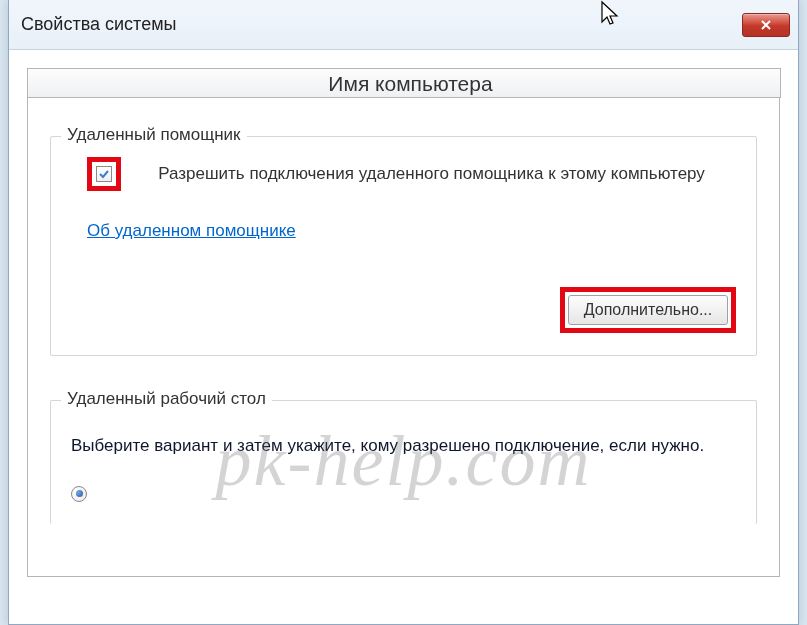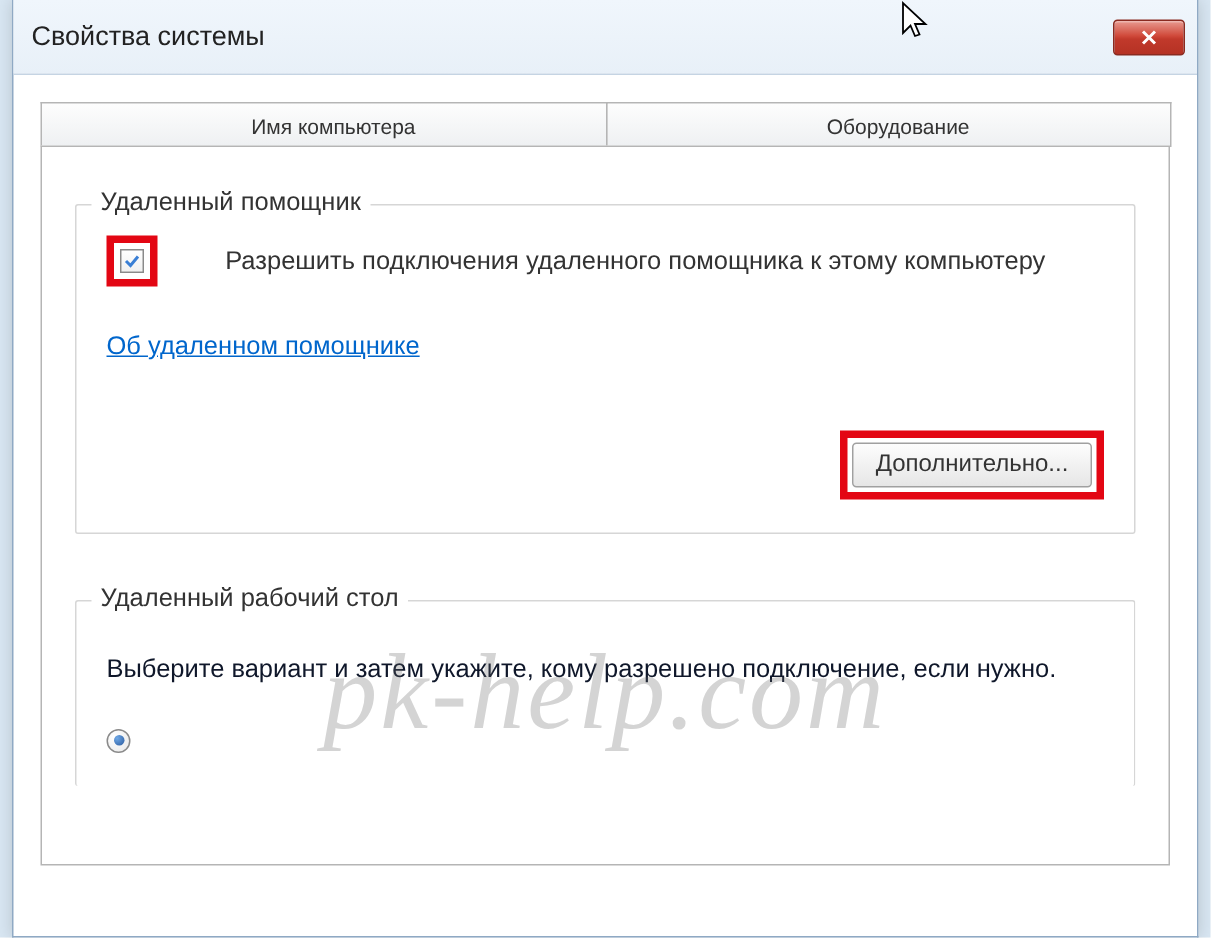--- a/index.html
+++ b/index.html
@@ -70,21 +70,21 @@
     }
     .tab {
       flex: 1;
       height: 30px;
       background: linear-gradient(to bottom, #fdfdfd, #eef0f2);
       border: 1px solid #b5b5b5;
       border-bottom: none;
       display: flex;
       align-items: center;
       justify-content: center;
-      font-size: 14px;
+      font-size: 21px;
       color: #333;
       cursor: pointer;
       position: relative;
       margin-right: -1px;
       padding-left: 13px;
     }
     .tab-row2 .tab {
       flex: 1 1 33%;
     }
     .tab.active {
@@ -99,21 +99,21 @@
       border: 1px solid #b5b5b5;
       margin-top: -1px;
       padding: 20px 22px 30px 22px;
       min-height: 480px;
       position: relative;
       z-index: 1;
     }
     .groupbox {
       border: 1px solid #d6d6d6;
       border-radius: 2px;
-      padding: 24px 20px 22px 20px;
+      padding: 24px 20px 22px 36px;
       margin-top: 18px;
       position: relative;
     }
     .groupbox-legend {
       position: absolute;
       top: -12px;
       left: 10px;
       background: #fff;
       padding: 0 6px;
       font-size: 17px;
@@ -267,23 +267,20 @@
       <svg viewBox="0 0 12 12">
         <path d="M 2 2 L 10 10 M 10 2 L 2 10" stroke="#fff" stroke-width="2" fill="none"></path>
       </svg>
     </div>
   </div>
   <div class="content-area">
     <div class="tabs-container">
       <div class="tab-row">
         <div class="tab">
           <span>Имя компьютера</span>
-        </div>
-        <div class="tab">
-          <span>Оборудование</span>
         </div>
       </div>
 
       <div class="tab-panel">
 
         <div class="groupbox">
           <div class="groupbox-legend">Удаленный помощник</div>
           <div class="checkbox-row">
             <span class="checkbox-highlight">
               <span class="checkbox">

